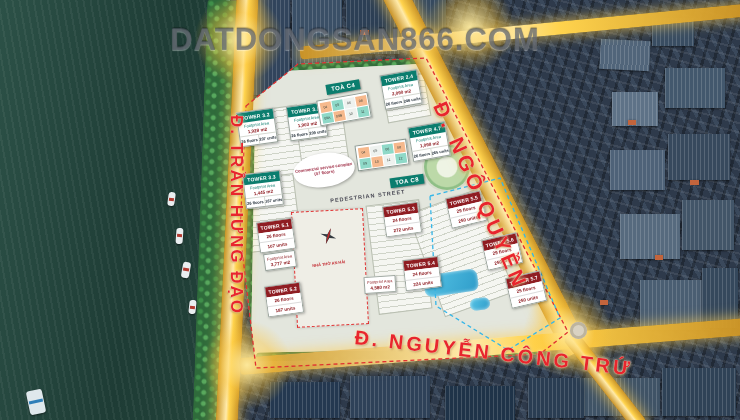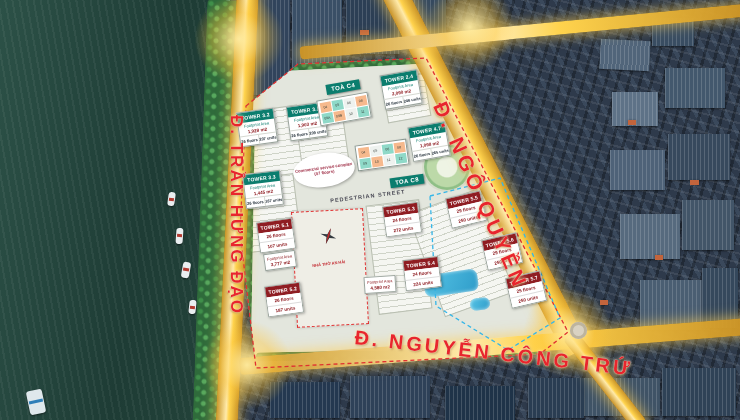--- a/index.html
+++ b/index.html
@@ -311,13 +311,14 @@
   <div class="card red red-t" style="left:508px;top:274px;width:34px;transform:rotate(-13deg)">
     <div class="h">TOWER 5.7</div>
     <div class="rrow">25 floors</div>
     <div class="rrow">250 units</div>
   </div>
 
   <div class="street" style="left:246px;top:115px;font-size:17px;letter-spacing:2px;transform-origin:0 0;transform:rotate(90deg)">Đ. TRẦN HƯNG ĐẠO</div>
   <div class="street" style="left:450px;top:98px;font-size:21px;letter-spacing:4px;transform-origin:0 0;transform:rotate(66deg)">Đ. NGÔ QUYỀN</div>
   <div class="street" style="left:356px;top:326px;font-size:20px;letter-spacing:3px;transform-origin:0 0;transform:rotate(6.5deg)">Đ. NGUYỄN CÔNG TRỨ</div>
 
+  <div class="watermark">DATDONGSAN866.COM</div>
 </div>
 
 </body></html>

